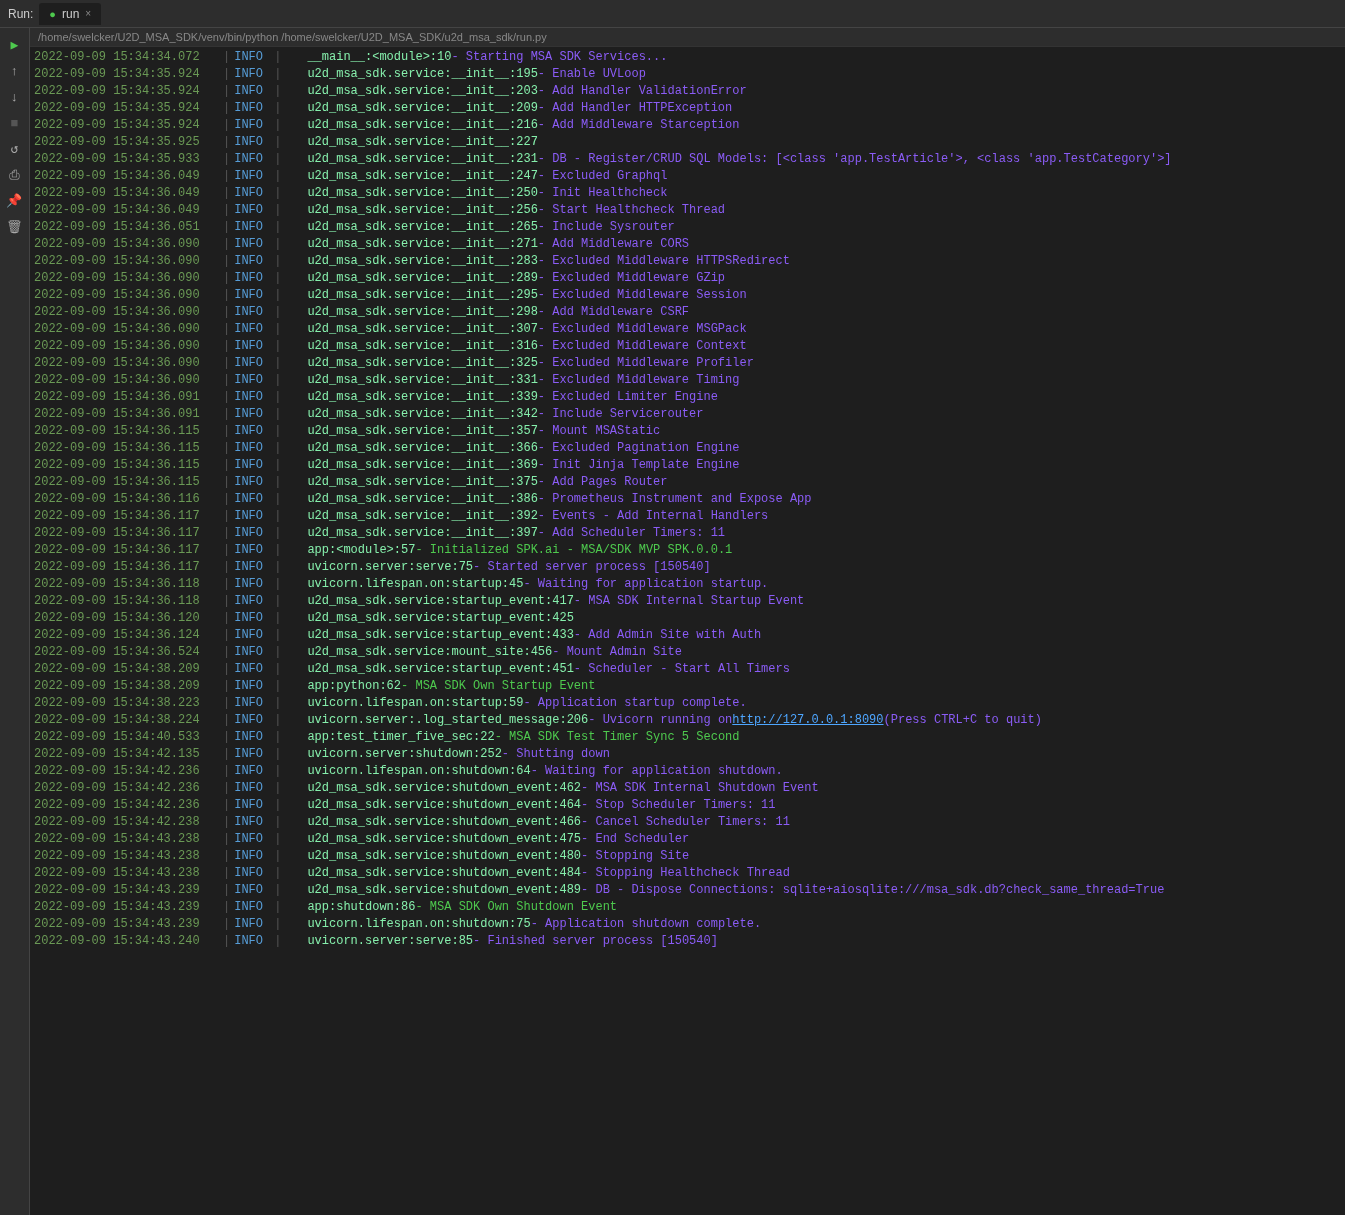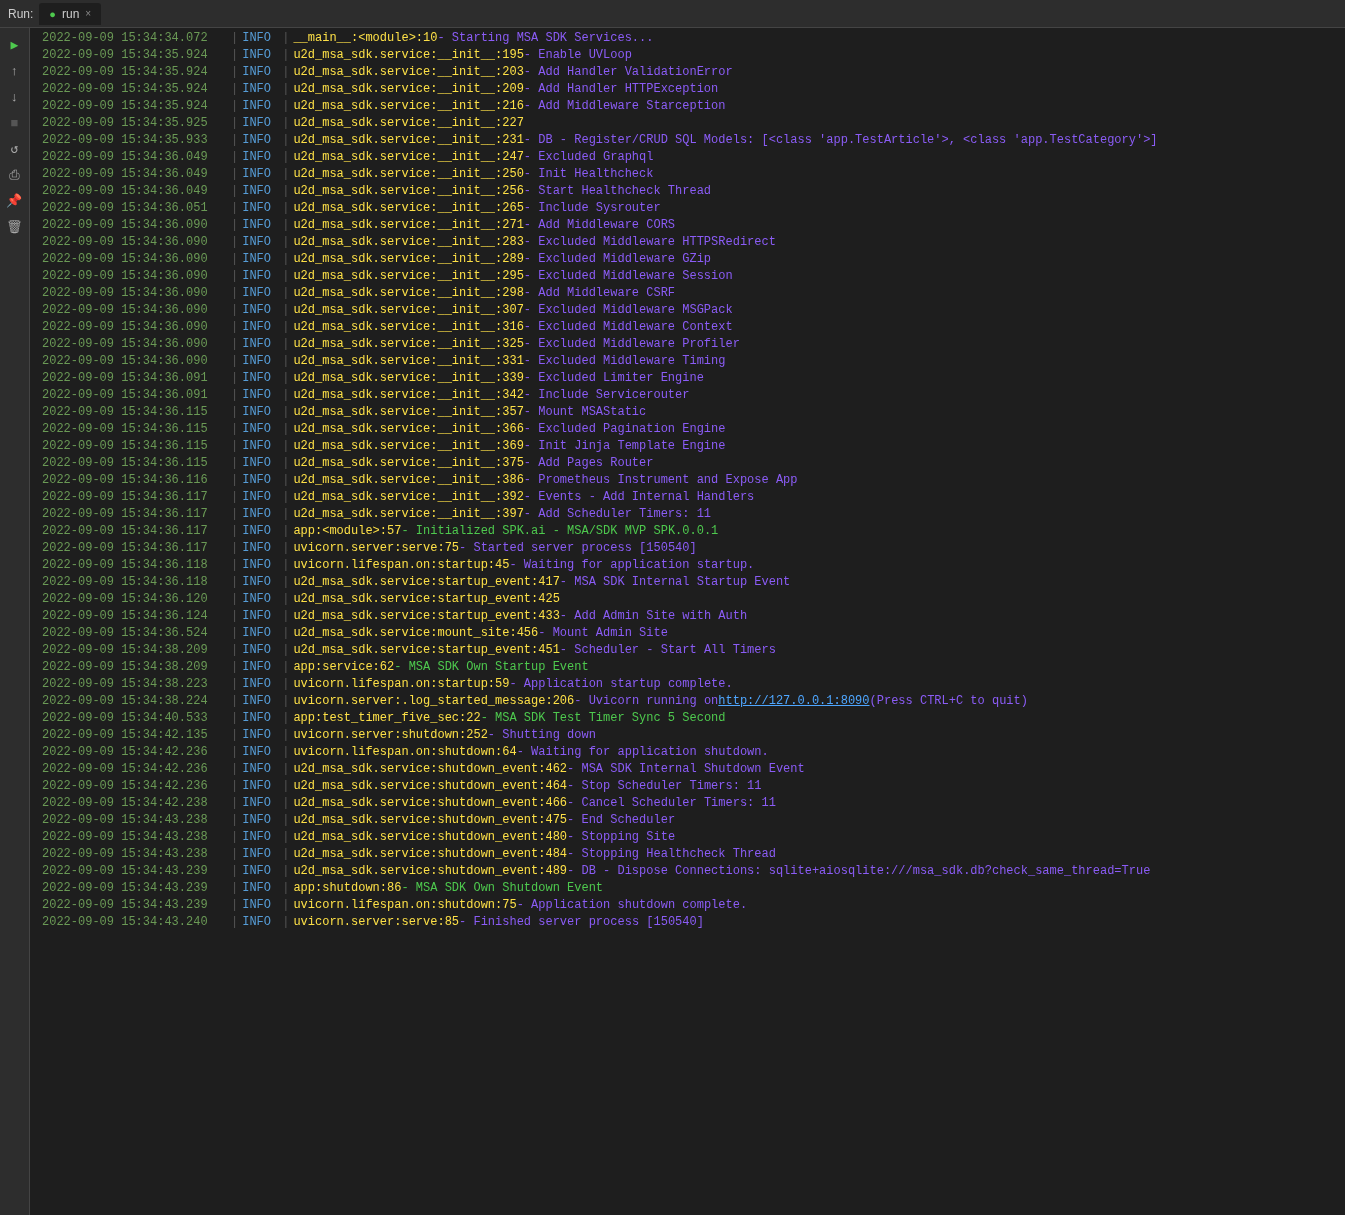--- a/index.html
+++ b/index.html
@@ -83,21 +83,21 @@
       border-bottom: 1px solid #333;
       white-space: nowrap;
       overflow: hidden;
       text-overflow: ellipsis;
     }
     .log-container {
       flex: 1;
       overflow-y: auto;
       overflow-x: auto;
       background: #1e1e1e;
-      padding: 2px 8px;
+      padding: 2px 0;
     }
     .log-line {
       display: flex;
       padding: 0 4px;
       line-height: 17px;
       white-space: nowrap;
       min-height: 17px;
     }
     .ts {
       color: #6a9955;
@@ -105,21 +105,22 @@
     }
     .pipe {
       color: #555;
       margin: 0 4px;
     }
     .level {
       color: #569cd6;
       min-width: 36px;
     }
     .msg-part {
-      color: #fde047;
+      color: #86efac;
+      margin-left: 22px;
     }
     .msg-plain {
       color: #8b5cf6;
     }
     .msg-link {
       color: #4ea6ff;
       text-decoration: underline;
     }
     .msg-green {
       color: #4ec94e;
@@ -146,20 +147,21 @@
     <div class="toolbar-btn" title="Up">↑</div>
     <div class="toolbar-btn" title="Down">↓</div>
     <div class="toolbar-btn disabled" title="Stop">■</div>
     <div class="toolbar-btn" title="Rerun">↺</div>
     <div class="toolbar-btn" title="Print">⎙</div>
     <div class="toolbar-btn" title="Pin">📌</div>
     <div class="toolbar-btn" title="Clear">🗑</div>
   </div>
 
   <div class="content-area">
+    <div class="path-bar">/home/swelcker/U2D_MSA_SDK/venv/bin/python /home/swelcker/U2D_MSA_SDK/u2d_msa_sdk/run.py</div>
     <div class="log-container scrollbar-style" id="logContainer">
     <div class="log-line">
           <span class="ts">2022-09-09 15:34:34.072</span>
           <span class="pipe"> | </span>
           <span class="level">INFO</span>
           <span class="pipe"> | </span>
           <span class="msg-part">__main__:&lt;module&gt;:10</span>
           <span class="msg-plain"> - Starting MSA SDK Services...</span>
         </div>
         <div class="log-line">
@@ -446,21 +448,21 @@
           <span class="level">INFO</span>
           <span class="pipe"> | </span>
           <span class="msg-part">u2d_msa_sdk.service:startup_event:451</span>
           <span class="msg-plain"> - Scheduler - Start All Timers</span>
         </div>
         <div class="log-line">
           <span class="ts">2022-09-09 15:34:38.209</span>
           <span class="pipe"> | </span>
           <span class="level">INFO</span>
           <span class="pipe"> | </span>
-          <span class="msg-part">app:service:62</span>
+          <span class="msg-part">app:python:62</span>
           <span class="msg-green"> - MSA SDK Own Startup Event</span>
         </div>
         <div class="log-line">
           <span class="ts">2022-09-09 15:34:38.223</span>
           <span class="pipe"> | </span>
           <span class="level">INFO</span>
           <span class="pipe"> | </span>
           <span class="msg-part">uvicorn.lifespan.on:startup:59</span>
           <span class="msg-plain"> - Application startup complete.</span>
         </div>

